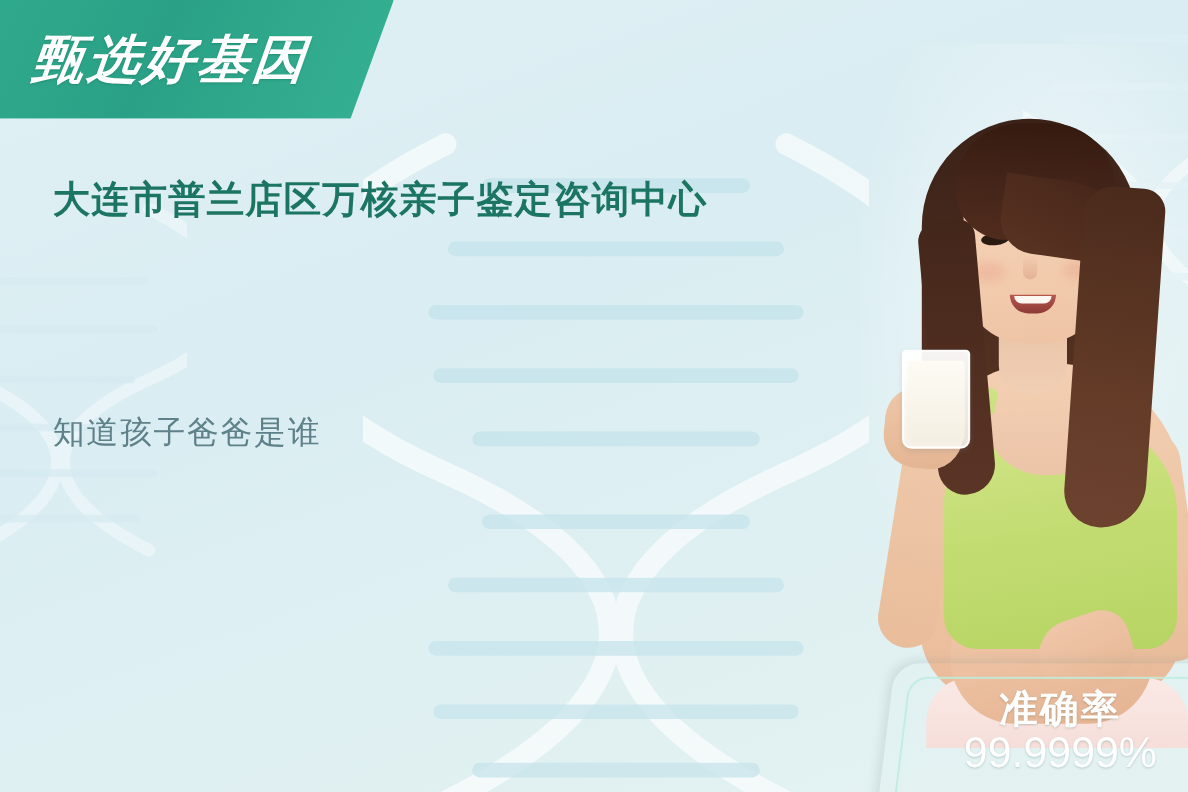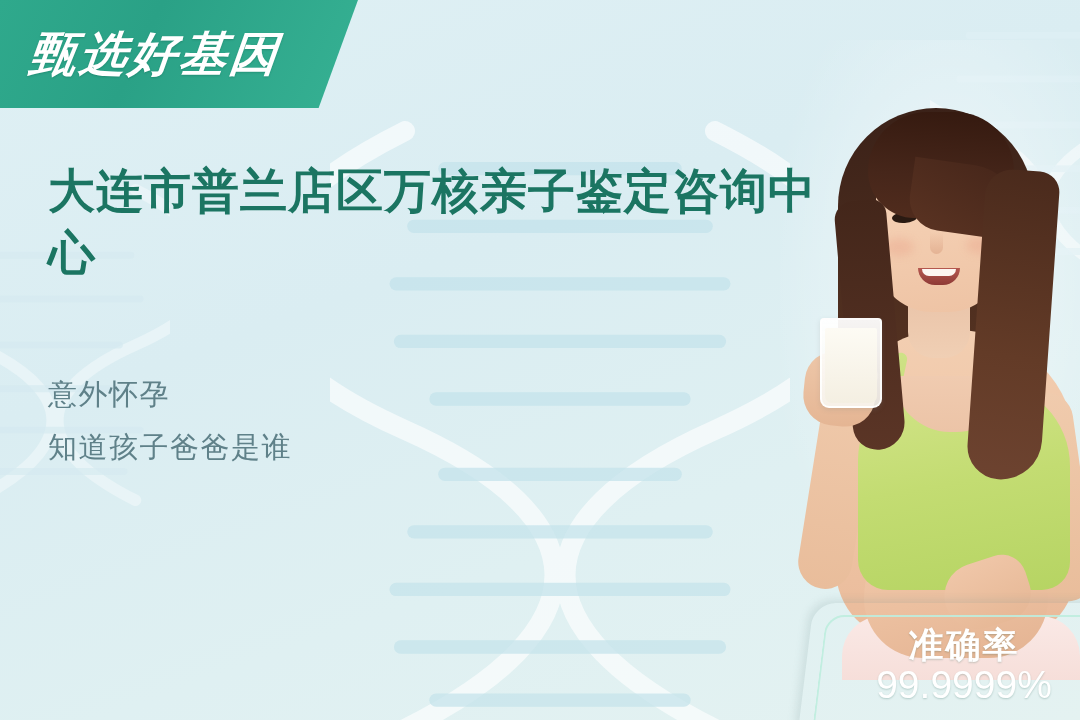--- a/index.html
+++ b/index.html
@@ -272,21 +272,21 @@
     text-shadow: 0 1px 2px rgba(0,70,55,.25);
     transform: skewX(-6deg);
   }
 
   
   .headline {
     position: absolute;
     left: 48px; top: 160px;
     width: 810px;
     color: #1b7562;
-    font-size: 47px;
+    font-size: 34px;
     font-weight: 700;
     line-height: 1.32;
     letter-spacing: 1px;
   }
   .copy {
     position: absolute;
     left: 48px; top: 368px;
     color: #5f8189;
     font-size: 29px;
     line-height: 1.82;
@@ -446,21 +446,20 @@
     </div>
   </div>
 
   <div class="ribbon">
     <div class="ribbon-text">甄选好基因</div>
   </div>
 
   <div class="headline">大连市普兰店区万核亲子鉴定咨询中心</div>
 
   <div class="copy">
-    <div>意外怀孕</div>
     <div>知道孩子爸爸是谁</div>
   </div>
 
 
   <div class="badge">
     <div class="badge-inner"></div>
   </div>
   <div class="badge-content">
     <div class="badge-label">准确率</div>
     <div class="badge-value">99.9999%</div>

